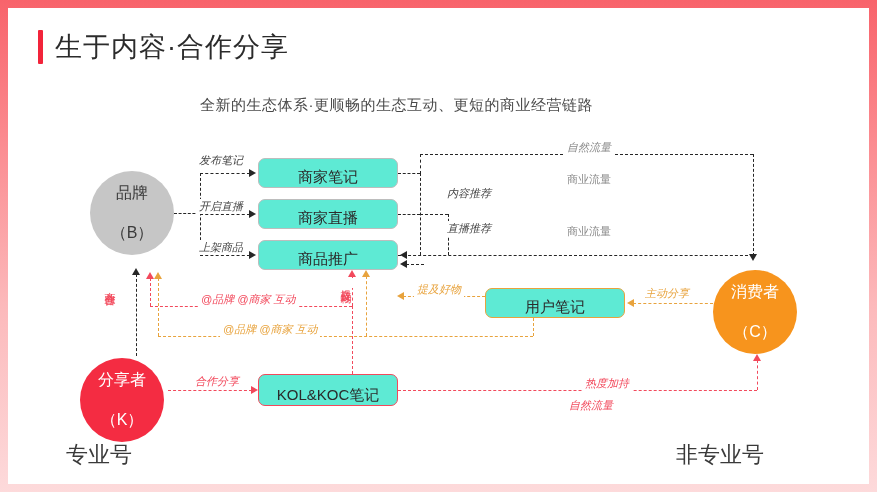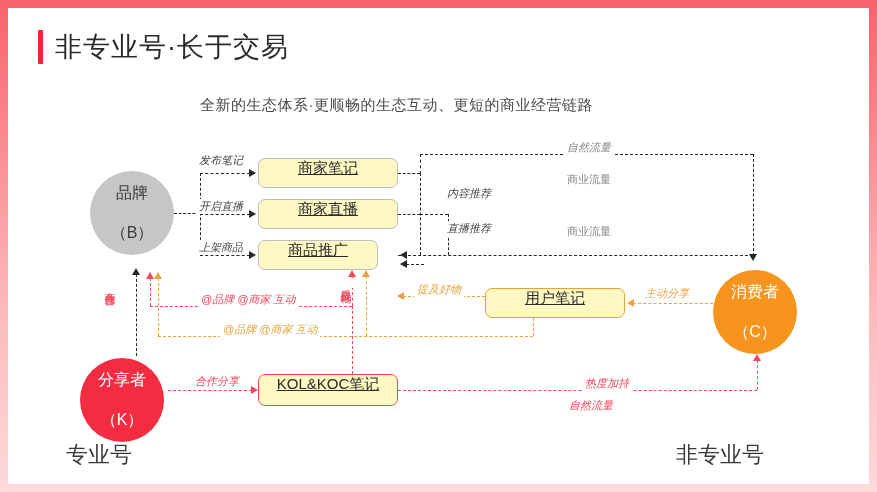--- a/index.html
+++ b/index.html
@@ -55,31 +55,31 @@
     left:705px;top:262px;width:84px;height:84px;
     background:#f7941d;color:#ffffff;
   }
   #node-sharer{
     left:72px;top:350px;width:84px;height:84px;
     background:#f42c42;color:#ffffff;
   }
 
   .box{
     position:absolute;box-sizing:border-box;
-    display:flex;align-items:flex-start;justify-content:center;
-    border-radius:7px;background:#fef9c3;
-    font-size:15px;color:#2b2b2b;white-space:nowrap;text-decoration:underline;
+    display:flex;align-items:flex-end;justify-content:center;
+    border-radius:7px;background:#5eead4;
+    font-size:15px;color:#2b2b2b;white-space:nowrap;
   }
   .box.gray{border:1.4px solid #bdbdbd;}
   .box.orange{border:1.6px solid #e8a33d;}
   .box.red{border:1.6px solid #f2495c;}
 
   #box-note{left:250px;top:150px;width:140px;height:30px;}
   #box-live{left:250px;top:191px;width:140px;height:30px;}
-  #box-goods{left:250px;top:232px;width:120px;height:30px;}
+  #box-goods{left:250px;top:232px;width:140px;height:30px;}
   #box-usernote{left:477px;top:280px;width:140px;height:30px;}
   #box-kol{left:250px;top:366px;width:140px;height:32px;}
 
   
   .ln{position:absolute;}
   .h{height:0;border-top-width:1.6px;border-top-style:dashed;}
   .v{width:0;border-left-width:1.6px;border-left-style:dashed;}
   .k{border-color:#262626;}
   .r{border-color:#f2495c;}
   .o{border-color:#e8a33d;}
@@ -117,21 +117,21 @@
   #footer-right{left:668px;top:432px;}
 </style>
 </head>
 <body>
 
 <div id="slide">
   <div id="inner">
 
     <div id="title-bar">
       <div id="title-accent"></div>
-      <div id="title-text">非专业号·长于交易</div>
+      <div id="title-text">生于内容·合作分享</div>
     </div>
     <div id="subtitle">全新的生态体系·更顺畅的生态互动、更短的商业经营链路</div>
 
     <div class="ln h k" style="left:166px;top:205px;width:26px;"></div>
     <div class="ln v k" style="left:192px;top:165px;height:82px;"></div>
 
     <div class="ln h k" style="left:192px;top:165px;width:50px;"></div>
     <div class="ar k right" style="left:241px;top:161px;"></div>
 
     <div class="ln h k" style="left:192px;top:206px;width:50px;"></div>

